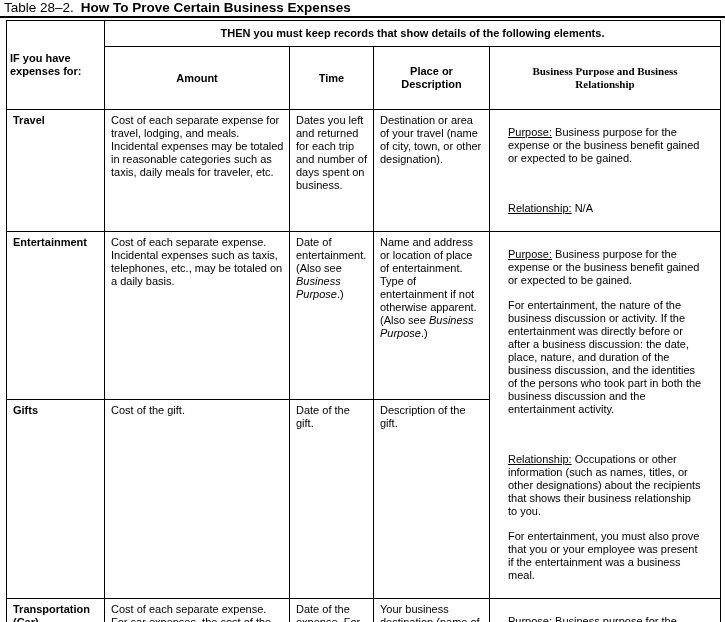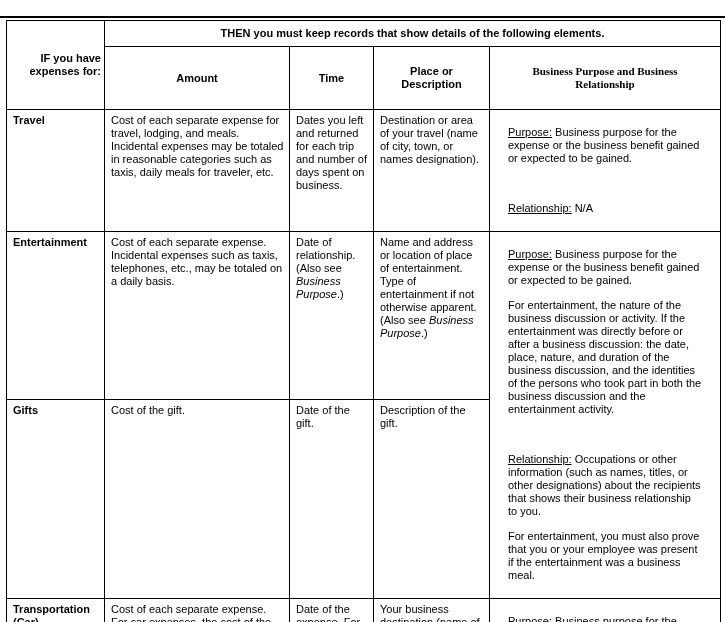--- a/index.html
+++ b/index.html
@@ -35,21 +35,21 @@
     border: 1px solid #000;
     font-size: 11px; line-height: 13px;
     vertical-align: top;
     padding: 4px 5px 4px 6px;
     overflow: hidden;
   }
   .grid th {
     font-weight: bold; text-align: center; vertical-align: middle;
     padding: 2px 3px;
   }
-  th.corner { text-align: right; padding-left: 3px; }
+  th.corner { text-align: left; padding-left: 3px; }
   .hwrap-place   { max-width: 80px;  margin: 16px auto; }
   .hwrap-purpose { max-width: 150px; margin: 0 auto; font-family: Liberation Serif, serif; }
 
   tr.hr-then  { height: 26px; }
   tr.hr-cols  { height: 63px; }
   tr.r-travel { height: 109px; }
   tr.r-ent    { height: 124px; }
   tr.r-gifts  { height: 147px; }
   tr.r-trans  { height: 112px; }
 
@@ -57,20 +57,23 @@
   .u  { text-decoration: underline; }
   .it { font-style: italic; }
   .gap { height: 13px; }
   p { margin: 12px; }
 </style>
 </head>
 <body>
 
 <div class="page">
 
+  <div class="doc-title">
+    <span class="prefix">Table 28–2.</span><span class="main">How To Prove Certain Business Expenses</span>
+  </div>
 
   <div class="title-rule"></div>
 
   <table class="grid">
     <colgroup>
       <col style="width:98px">
       <col style="width:185px">
       <col style="width:84px">
       <col style="width:116px">
       <col style="width:231px">
@@ -90,32 +93,32 @@
           </th>
       <th>
             <div class="hwrap-purpose">Business Purpose and Business Relationship</div>
           </th>
     </tr>
 
     <tr class="r-travel">
       <td class="row-label">Travel</td>
       <td>Cost of each separate expense for travel, lodging, and meals. Incidental expenses may be totaled in reasonable categories such as taxis, daily meals for traveler, etc.</td>
       <td>Dates you left and returned for each trip and number of days spent on business.</td>
-      <td>Destination or area of your travel (name of city, town, or names designation).</td>
+      <td>Destination or area of your travel (name of city, town, or other designation).</td>
       <td>
         <p><span class="u">Purpose:</span> <span>Business purpose for the expense or the business benefit gained or expected to be gained.</span></p>
         <div class="gap"></div>
         <p><span class="u">Relationship:</span> <span>N/A</span></p>
       </td>
     </tr>
 
     <tr class="r-ent">
       <td class="row-label">Entertainment</td>
       <td>Cost of each separate expense. Incidental expenses such as taxis, telephones, etc., may be totaled on a daily basis.</td>
-      <td><span>Date of relationship. (Also see </span><span class="it">Business Purpose</span><span>.)</span></td>
+      <td><span>Date of entertainment. (Also see </span><span class="it">Business Purpose</span><span>.)</span></td>
       <td><span>Name and address or location of place of entertainment. Type of entertainment if not otherwise apparent. (Also see </span><span class="it">Business Purpose</span><span>.)</span></td>
       <td rowspan="2">
         <p><span class="u">Purpose:</span> <span>Business purpose for the expense or the business benefit gained or expected to be gained.</span></p>
         <p>For entertainment, the nature of the business discussion or activity. If the entertainment was directly before or after a business discussion: the date, place, nature, and duration of the business discussion, and the identities of the persons who took part in both the business discussion and the entertainment activity.</p>
         <div class="gap"></div>
         <p><span class="u">Relationship:</span> <span>Occupations or other information (such as names, titles, or other designations) about the recipients that shows their business relationship to you.</span></p>
         <p>For entertainment, you must also prove that you or your employee was present if the entertainment was a business meal.</p>
       </td>
     </tr>
 

